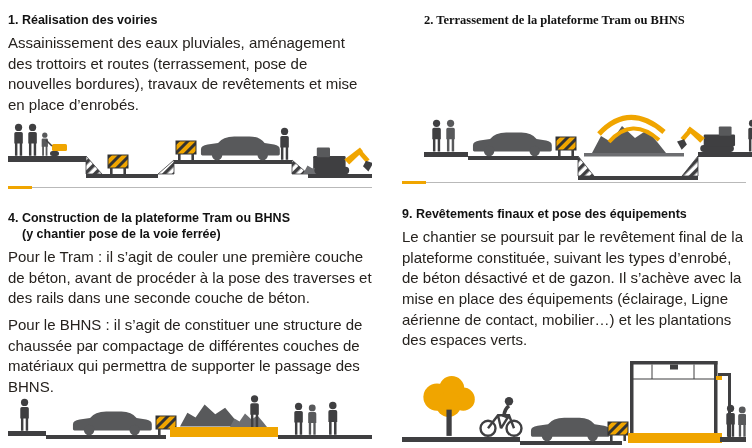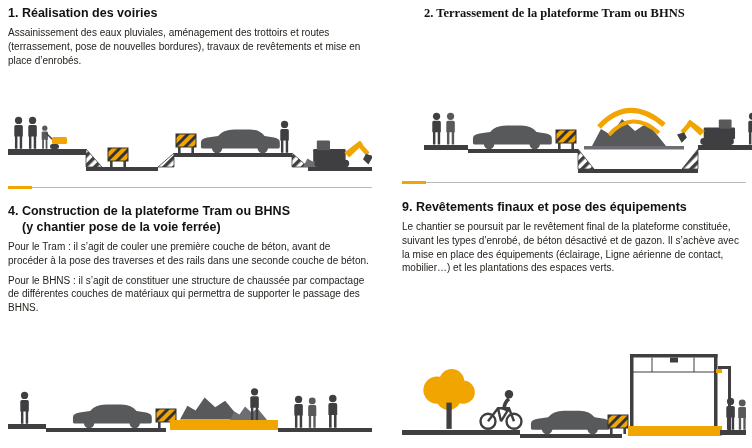--- a/index.html
+++ b/index.html
@@ -4,28 +4,28 @@
 <style>
   * { margin:0; padding:0; box-sizing:border-box; }
   html,body { width:752px; height:448px; }
   body {
     background:#ffffff;
     font-family:"Liberation Sans", sans-serif;
     color:#231f20;
     position:relative;
     overflow:hidden;
   }
-  .quad { position:absolute; }
+  .quad { position:absolute;margin-top:7px; }
   .quad h2 {
     font-size:12.5px; font-weight:700; color:#121212;
     line-height:1.28; margin-bottom:5px;
   }
   .quad h2 .line2 { display:block; padding-left:14px; }
   .quad p {
-    font-size:10px; line-height:1.38; margin-bottom:6px; color:#26221e;
+    font-size:15px; line-height:1.38; margin-bottom:6px; color:#26221e;
   }
   .illus { position:absolute; left:0; right:0; bottom:0; }
   .illus svg { display:block; width:100%; height:100%; }
   .divider { position:absolute; height:3px; }
   .divider .line { position:absolute; left:0; right:0; top:1px; height:1px; background:var(--divider-gray,#b9b9b9); }
   .divider .accent { position:absolute; left:0; top:0; width:24px; height:3px; background:var(--accent-yellow,#f0a500); }
 
   #q1 { left:8px;   top:5px;   width:364px; height:172px; }
   #q2 { left:424px; top:5px;   width:344px; height:170px;font-family:Liberation Serif, serif; }
   #q3 { left:8px;   top:203px; width:364px; height:245px; }

